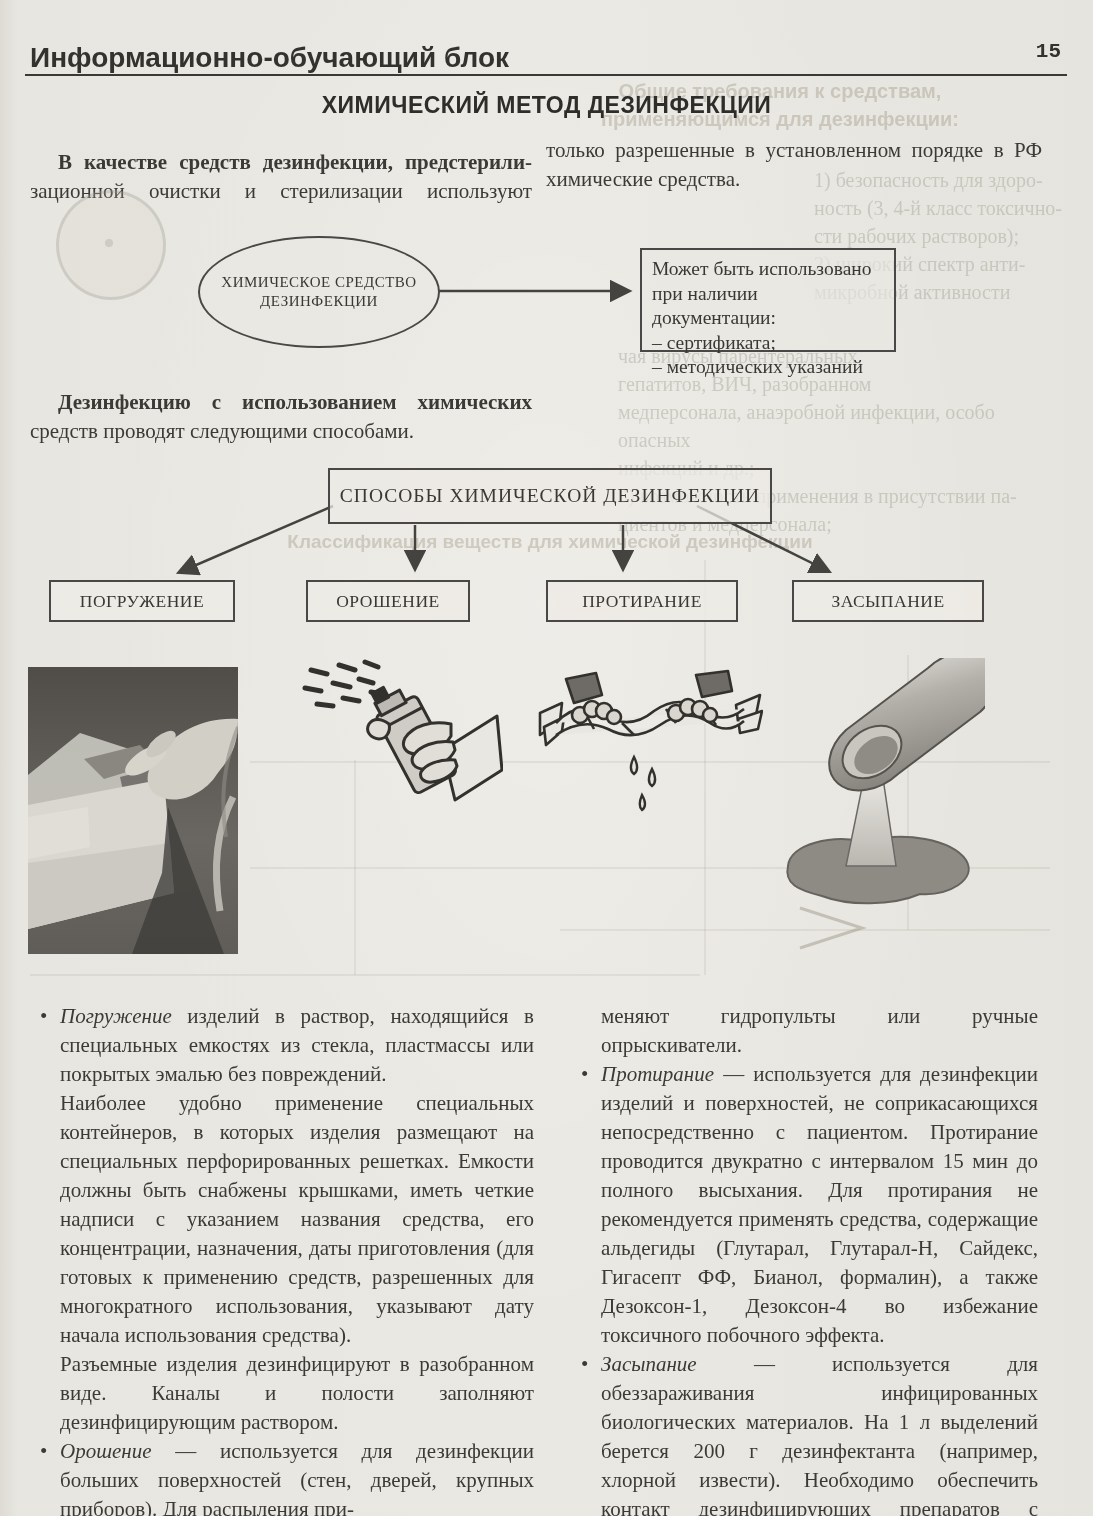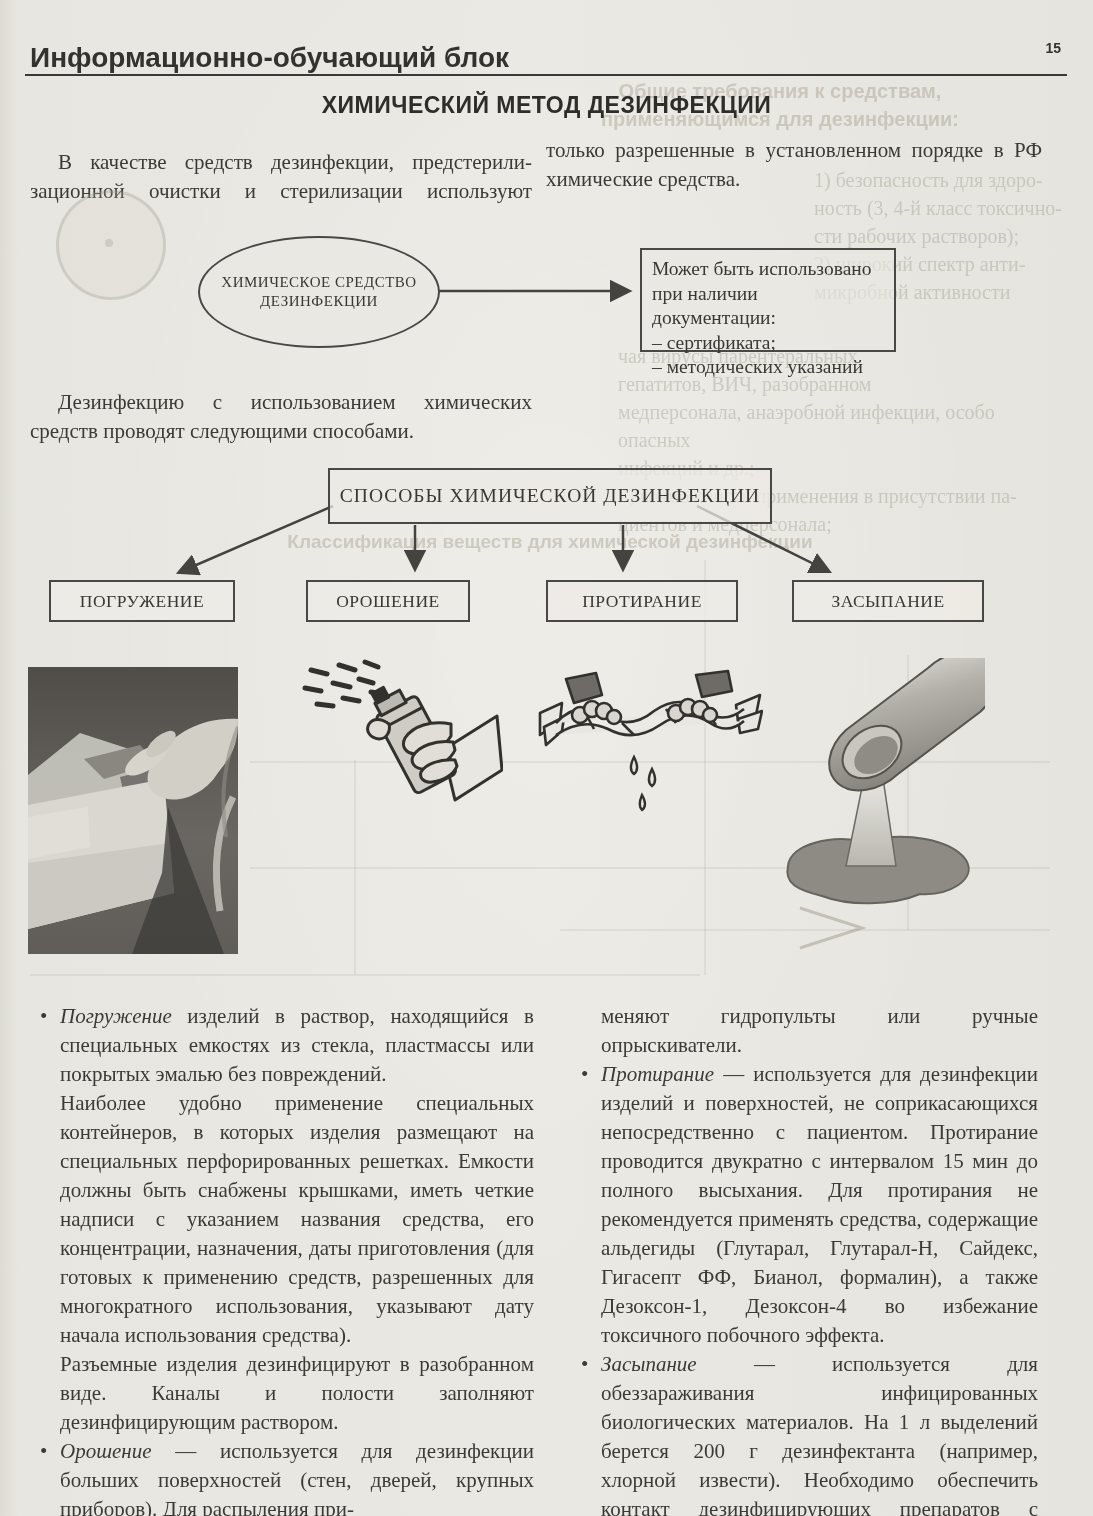--- a/index.html
+++ b/index.html
@@ -7,34 +7,34 @@
     position:relative;width:1093px;height:1516px;margin:0 auto;overflow:hidden;
     background:
       radial-gradient(ellipse at 50% 40%, rgba(255,255,255,0.20), rgba(0,0,0,0) 60%),
       linear-gradient(90deg,#ddDBd4 0px,#e8e6e0 18px,#eae8e2 50%,#e6e4de 100%),
       #e8e6e0;
     font-family:"Liberation Serif", serif;color:#3c3a36;
   }
   .abs{position:absolute;}
   
   .hdr-left{left:30px;top:42px;font-family:"Liberation Sans",sans-serif;font-weight:bold;font-size:28px;color:#34322e;}
-  .hdr-num{right:32px;top:40px;font-family:Liberation Sans, sans-serif;font-weight:bold;font-size:14px;color:#34322e;}
+  .hdr-num{right:32px;top:40px;font-family:Liberation Mono, monospace;font-weight:bold;font-size:21px;color:#34322e;}
   .hdr-rule{left:25px;top:74px;width:1042px;height:2px;background:#3b3935;}
   .doc-title{left:0;top:92px;width:1093px;text-align:center;font-family:"Liberation Sans",sans-serif;font-weight:bold;font-size:23px;letter-spacing:.5px;color:#2f2d29;z-index:3;}
   
   .ghost{color:rgba(128,128,110,0.30);z-index:1;}
   .ghost-bold{font-family:"Liberation Sans",sans-serif;font-weight:bold;color:rgba(148,138,116,0.34);}
   .ghost-col{font-size:20px;line-height:28px;}
   .ghost-clock{left:56px;top:190px;width:104px;height:104px;border:3px solid rgba(140,140,124,0.25);border-radius:50%;background:rgba(205,203,192,0.18);z-index:1;}
   .ghost-clock::after{content:"";position:absolute;left:46px;top:46px;width:8px;height:8px;border-radius:50%;background:rgba(140,140,124,0.25);}
   
   .col-text{font-size:21px;line-height:29px;text-align:justify;}
   .jl{text-align:justify;text-align-last:justify;}
   .ll{text-align-last:left;}
-  .ind{text-indent:28px;}
+  .ind{text-indent:28px;font-weight:bold;}
   
   .oval{left:198px;top:236px;width:238px;height:108px;border:2px solid #4a4846;border-radius:50%;display:flex;align-items:center;justify-content:center;text-align:center;font-size:15px;line-height:1.3;letter-spacing:.5px;color:#3a3834;z-index:3;background:rgba(234,232,226,0.6);}
   .docbox{left:640px;top:248px;width:256px;height:104px;border:2px solid #4a4846;padding:7px 10px;font-size:19.5px;line-height:1.26;color:#3a3834;z-index:3;background:rgba(234,232,226,0.6);box-sizing:border-box;}
   .rootbox{left:328px;top:468px;width:444px;height:56px;border:2px solid #4a4846;display:flex;align-items:center;justify-content:center;text-align:center;font-size:19.5px;line-height:1.35;letter-spacing:1px;color:#3a3834;z-index:3;background:rgba(236,234,228,0.75);box-sizing:border-box;}
   .mbox{top:580px;height:42px;border:2px solid #4a4846;display:flex;align-items:center;justify-content:center;font-size:17.5px;letter-spacing:.5px;color:#3a3834;z-index:3;background:rgba(237,235,229,0.85);box-sizing:border-box;}
   
   .body-col{font-size:21px;line-height:29px;text-align:justify;z-index:3;}
   .li{position:relative;padding-left:26px;}
   .li .bul{position:absolute;left:6px;top:0;}
   .lead{font-style:italic;}

